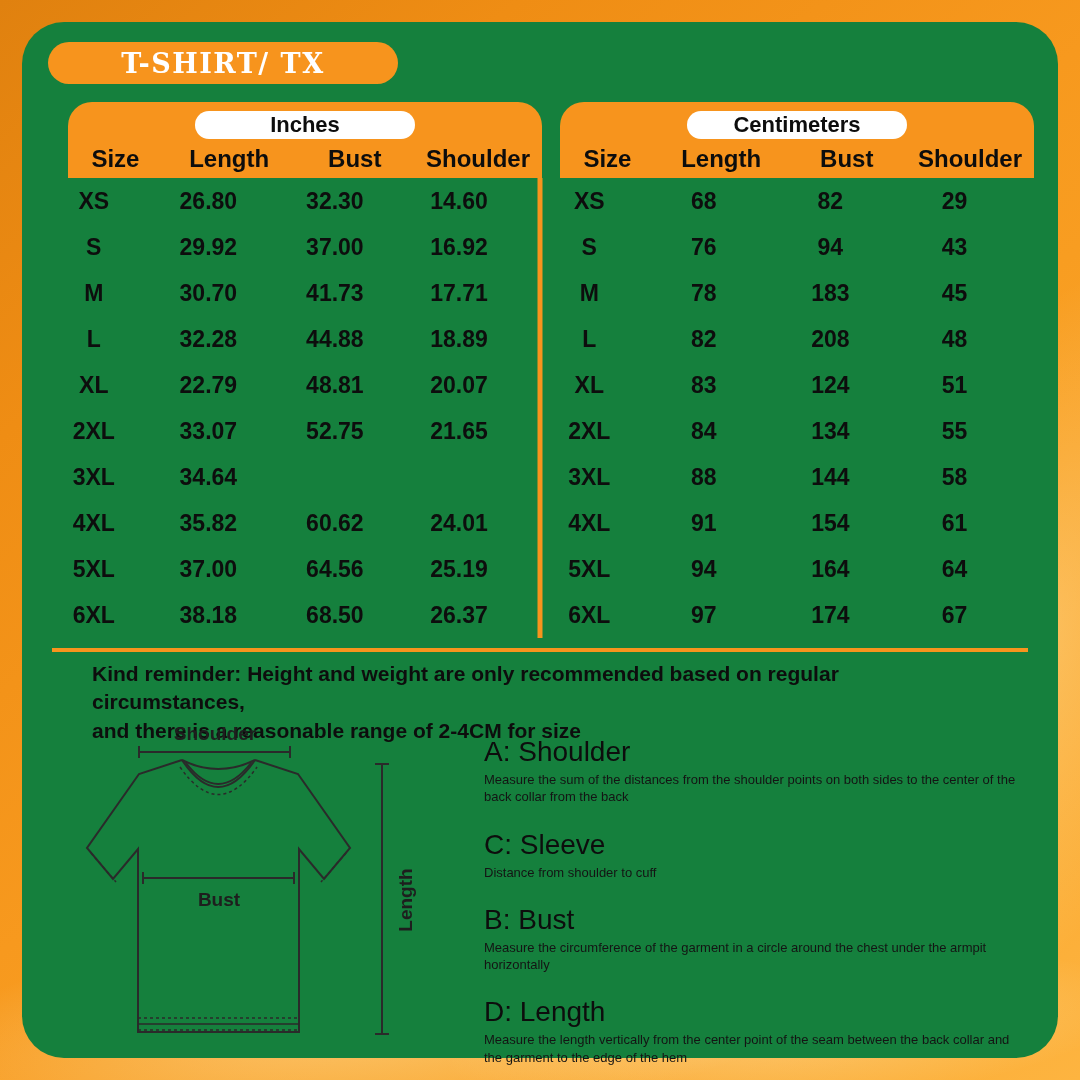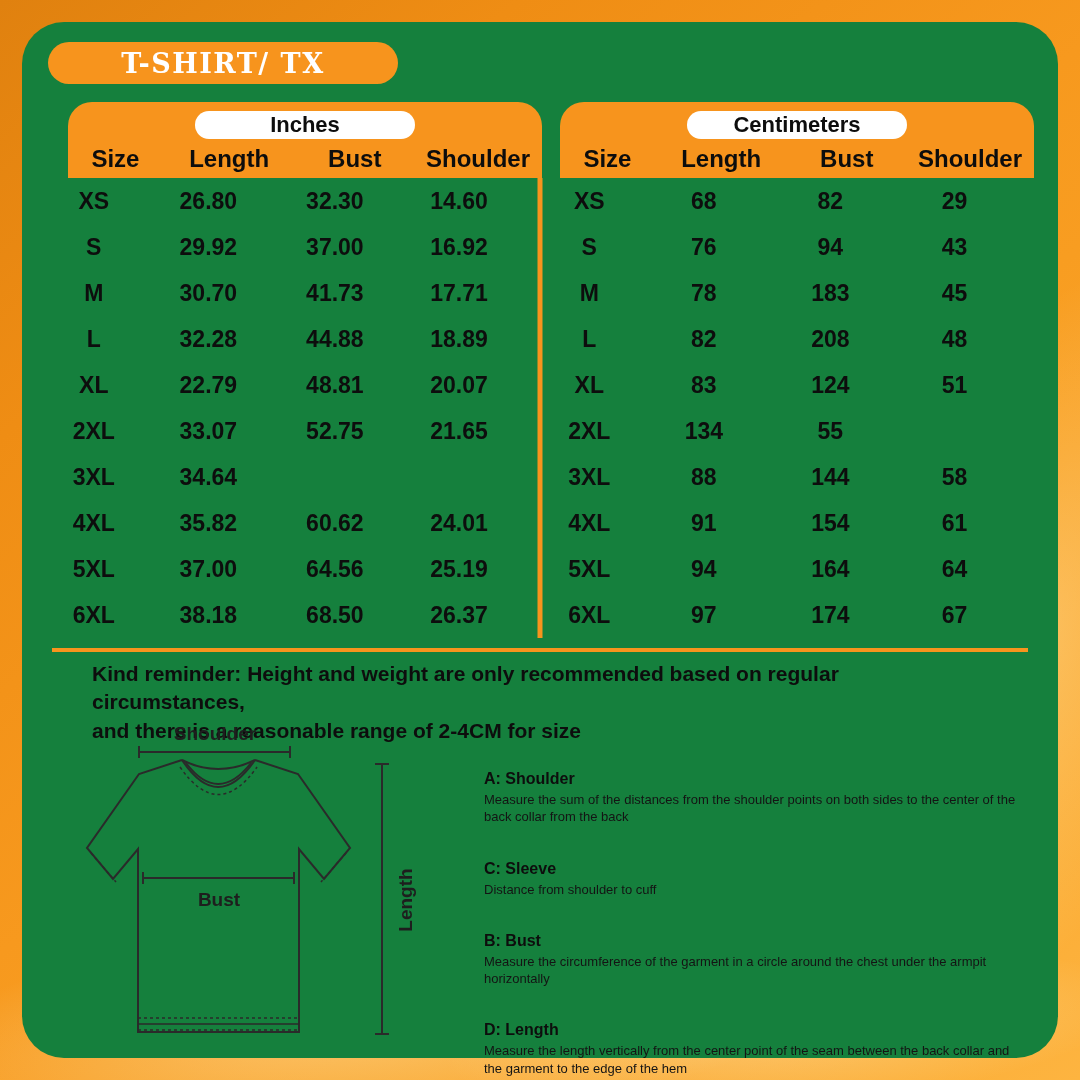--- a/index.html
+++ b/index.html
@@ -67,21 +67,21 @@
     font-weight:bold; font-size:21px; line-height:1.35;
     color:#0d0d0d; white-space:pre-line;
   }
 
   .bottom { position:absolute; top:700px; left:40px; right:24px; bottom:6px; display:flex; }
   .diagram { width:400px; flex:0 0 400px; }
   .diagram svg { display:block; }
 
   .instructions { flex:1; padding:14px 10px 0 22px; }
   .instr-block { margin-bottom:23px; }
-  .instr-block h3 { font-size:16px; font-weight:bold; color:#0d0d0d; margin-bottom:3px;margin-top:34px; }
+  .instr-block h3 { font-size:28px; font-weight:normal; color:#0d0d0d; margin-bottom:3px; }
   .instr-block p { font-size:13px; color:#141414; line-height:1.33; }
 
   svg text { font-family:"Liberation Sans","DejaVu Sans",sans-serif; font-weight:bold; fill:#1e1e1e; }
 </style>
 </head>
 <body>
 
 <div class="streak s1"></div>
 <div class="streak s2"></div>
 <div class="streak s3"></div>
@@ -204,20 +204,21 @@
           <div class="tcell">48</div>
         </div>
         <div class="trow">
           <div class="tcell">XL</div>
           <div class="tcell">83</div>
           <div class="tcell">124</div>
           <div class="tcell">51</div>
         </div>
         <div class="trow">
           <div class="tcell">2XL</div>
+          <div class="tcell">84</div>
           <div class="tcell">134</div>
           <div class="tcell">55</div>
         </div>
         <div class="trow">
           <div class="tcell">3XL</div>
           <div class="tcell">88</div>
           <div class="tcell">144</div>
           <div class="tcell">58</div>
         </div>
         <div class="trow">

